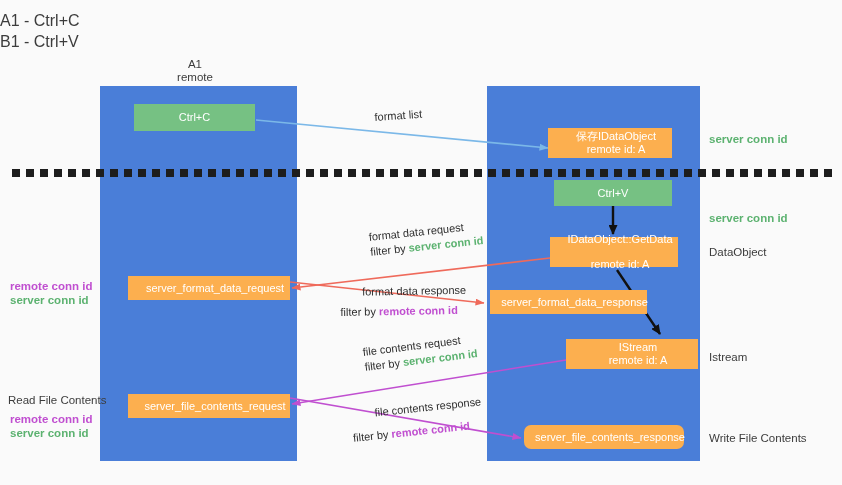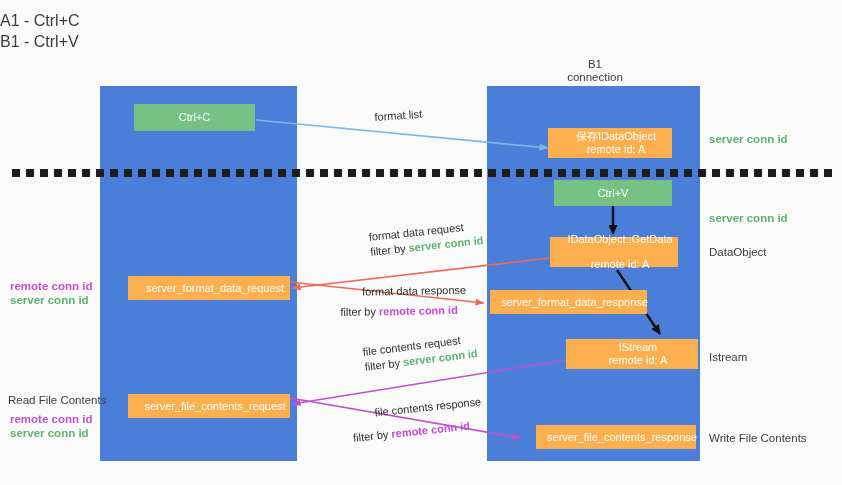--- a/index.html
+++ b/index.html
@@ -114,22 +114,22 @@
   }
 </style>
 </head>
 <body>
 
 <div id="stage">
 
   <div class="title">A1 - Ctrl+C
 B1 - Ctrl+V</div>
 
-  <div class="lane-head" style="left:540px; top:58px; width:110px;">B1
-connection</div>
+  <div class="lane-head" style="left:140px; top:58px; width:110px;">A1
+remote</div>
 
   <div class="lane" style="left:100px; top:86px; width:197px; height:375px;"></div>
   <div class="lane" style="left:487px; top:86px; width:213px; height:375px;"></div>
 
   <svg class="wires" viewBox="0 0 842 485">
     <defs>
       <marker id="ar-blue" markerWidth="9" markerHeight="7" refX="8.5" refY="3.5" orient="auto" markerUnits="userSpaceOnUse">
         <polygon points="0,0 9,3.5 0,7" fill="#7bb8e8"></polygon>
       </marker>
       <marker id="ar-red" markerWidth="9" markerHeight="7" refX="8.5" refY="3.5" orient="auto" markerUnits="userSpaceOnUse">
@@ -188,21 +188,21 @@
   </div>
 
   <div class="node orange" style="left:490px; top:290px; width:157px; height:24px;">
     <span class="l1">server_format_data_response</span>
   </div>
 
   <div class="node orange" style="left:128px; top:394px; width:162px; height:24px;">
     <span class="l1">server_file_contents_request</span>
   </div>
 
-  <div class="node orange" style="left:536px; top:425px; width:160px; height:24px;">
+  <div class="node orange" style="left:524px; top:425px; width:160px; height:24px;border-radius:7px;">
     <span class="l1">server_file_contents_response</span>
   </div>
 
   <div class="edge-label" style="left:374px; top:110px; transform:rotate(-4deg); transform-origin:left top;">
     <span>format list</span>
   </div>
 
   <div class="edge-label" style="left:368px; top:230px; transform:rotate(-6deg); transform-origin:left top;">
     <div>format data request</div>
     <div><span>filter by </span><span class="g">server conn id</span></div>

